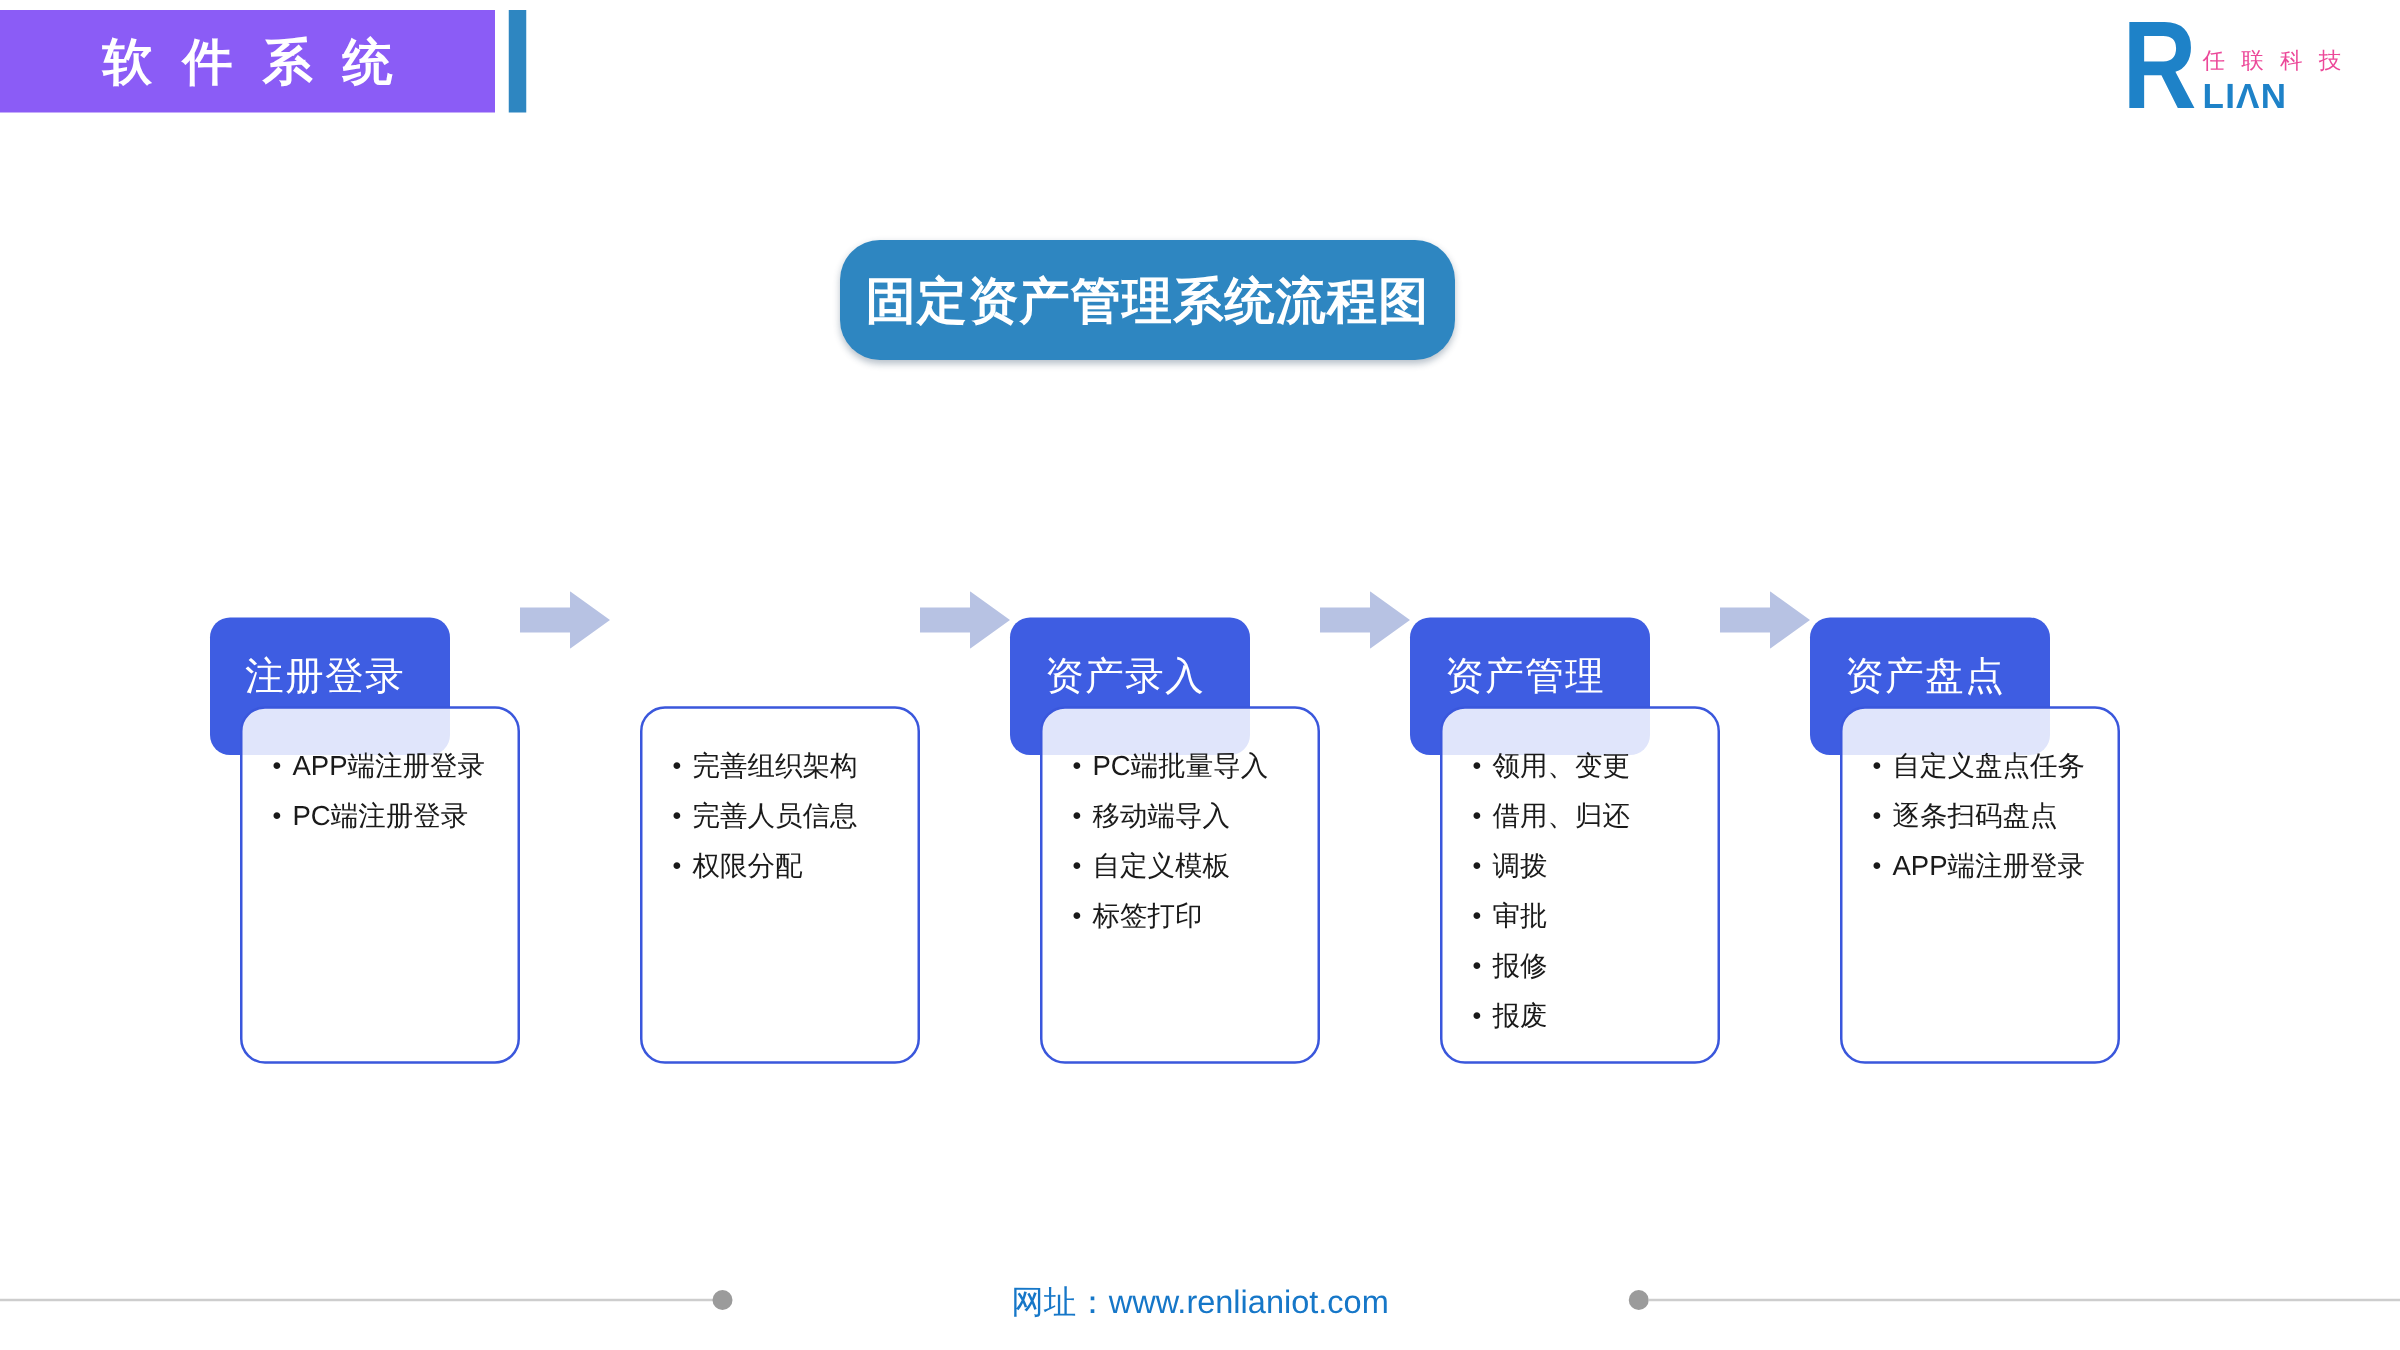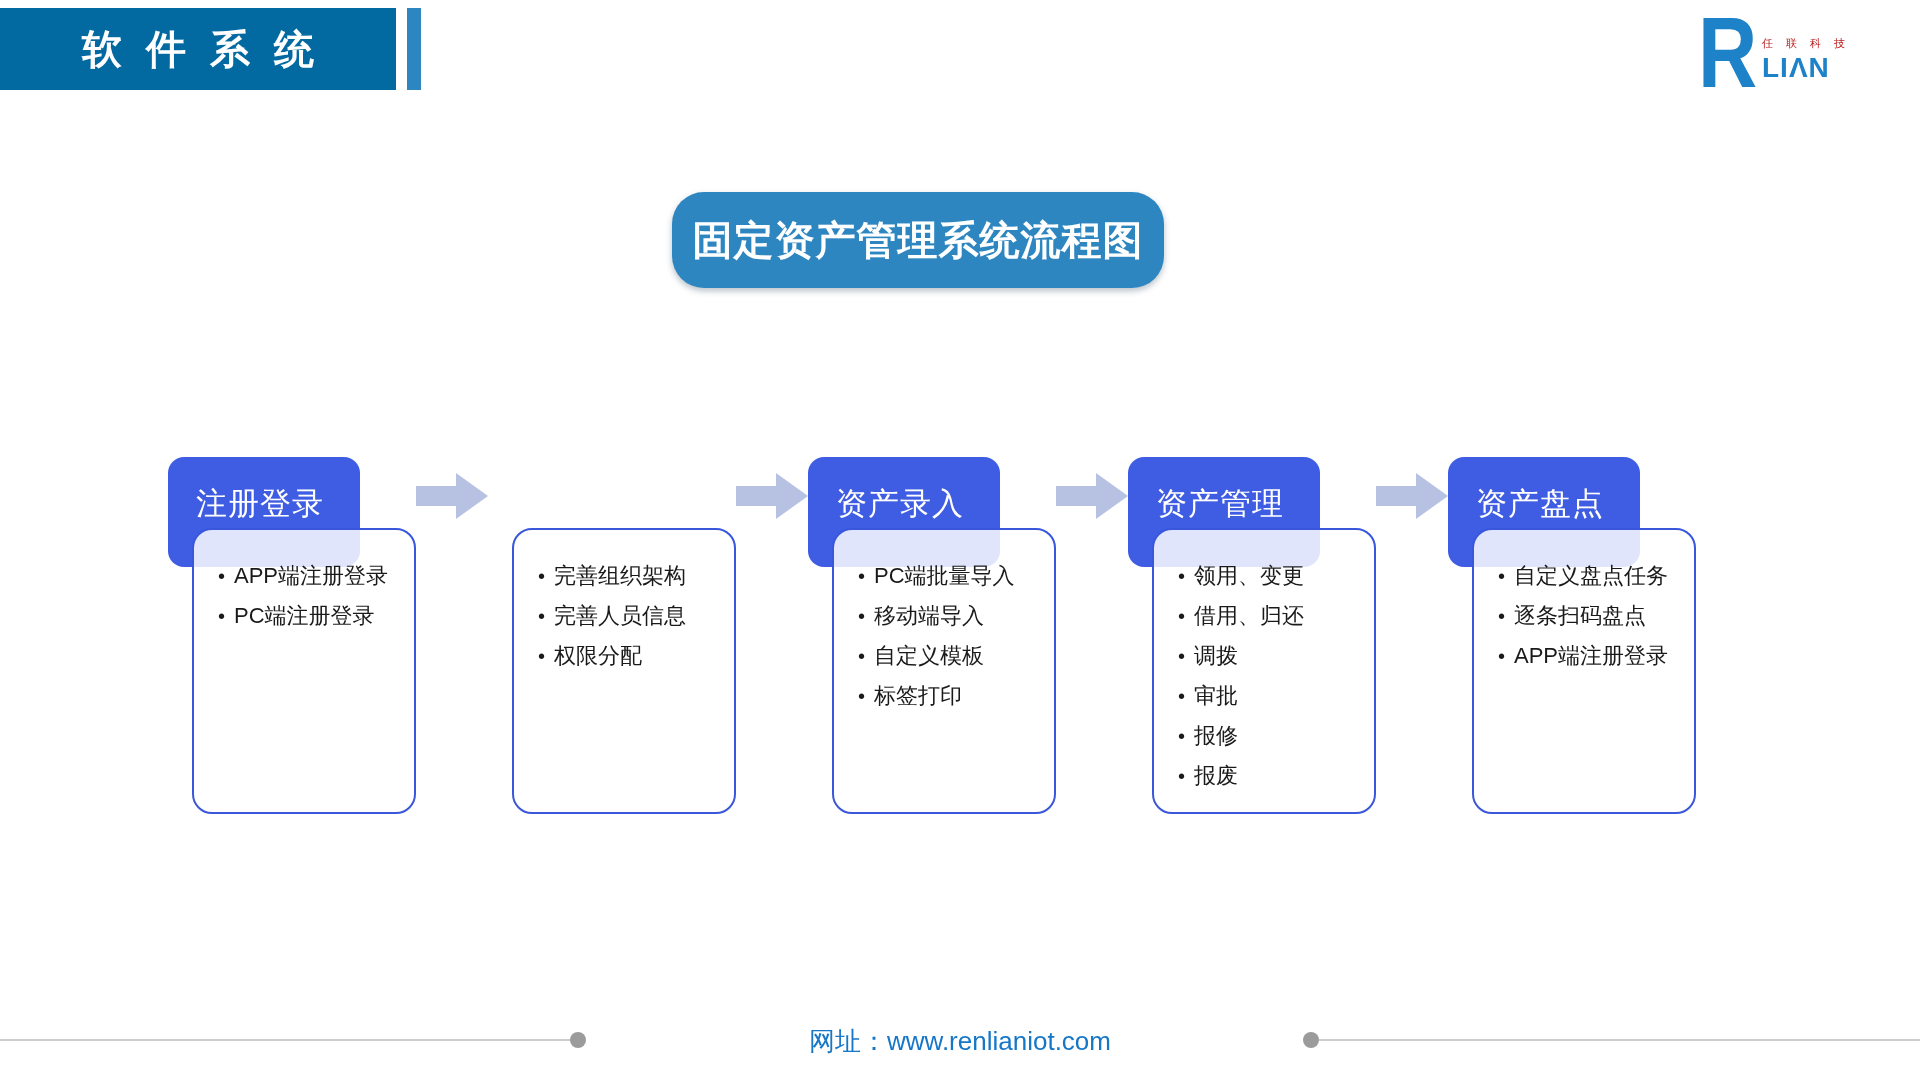--- a/index.html
+++ b/index.html
@@ -5,55 +5,55 @@
   html,body{margin:0;padding:0;}
   body{
     width:1920px;height:1080px;position:relative;overflow:hidden;
     background:#ffffff;
     font-family:"Liberation Sans","DejaVu Sans",sans-serif;
   }
 
   
   .topbar{
     position:absolute;left:0;top:8px;width:396px;height:82px;
-    background:#0369a1;
+    background:#8b5cf6;
     display:flex;align-items:center;justify-content:center;
   }
   .topbar-title{
     color:#ffffff;font-size:40px;font-weight:700;
     letter-spacing:24px;text-indent:24px;white-space:nowrap;
   }
   .topbar-accent{
     position:absolute;left:407px;top:8px;width:14px;height:82px;
     background:#2E86C1;
   }
 
   
   .logo{position:absolute;left:1698px;top:10px;width:200px;height:96px;color:#1E82C8;}
   .logo-r{
     position:absolute;left:0;top:-8px;
     font-size:100px;line-height:1;font-weight:700;color:#1E82C8;
     transform:scaleX(0.82);transform-origin:left top;
   }
   .logo-right{position:absolute;left:64px;top:26px;}
-  .logo-cn{font-size:11px;letter-spacing:13px;white-space:nowrap;color:#b91c1c;}
+  .logo-cn{font-size:18px;letter-spacing:13px;white-space:nowrap;color:#ec4899;}
   .logo-lian{font-size:28px;font-weight:700;letter-spacing:1px;margin-top:1px;color:#1E82C8;}
 
   
   .banner{
     position:absolute;left:672px;top:192px;width:492px;height:96px;
     background:#2E86C1;border-radius:32px;
     display:flex;align-items:center;justify-content:center;
     box-shadow:0 3px 6px rgba(20,50,80,0.30);
   }
   .banner-text{color:#ffffff;font-size:40px;font-weight:700;letter-spacing:1px;white-space:nowrap;}
 
   
   .flow{position:absolute;left:168px;top:457px;display:flex;}
-  .flow-col{position:relative;width:248px;height:357px;flex:none;}
+  .flow-col{position:relative;width:248px;height:357px;flex:none;margin-top:37px;}
   .col-header{
     position:absolute;left:0;top:0;width:192px;height:110px;
     background:#3E5DE2;border-radius:16px;z-index:1;
     box-sizing:border-box;padding:26px 0 0 28px;
     color:#ffffff;font-size:31px;font-weight:500;letter-spacing:1px;white-space:nowrap;
   }
   .col-body{
     position:absolute;left:24px;top:71px;width:224px;height:286px;
     background:rgba(255,255,255,0.84);
     border:2px solid #3A57DC;border-radius:20px;z-index:2;

